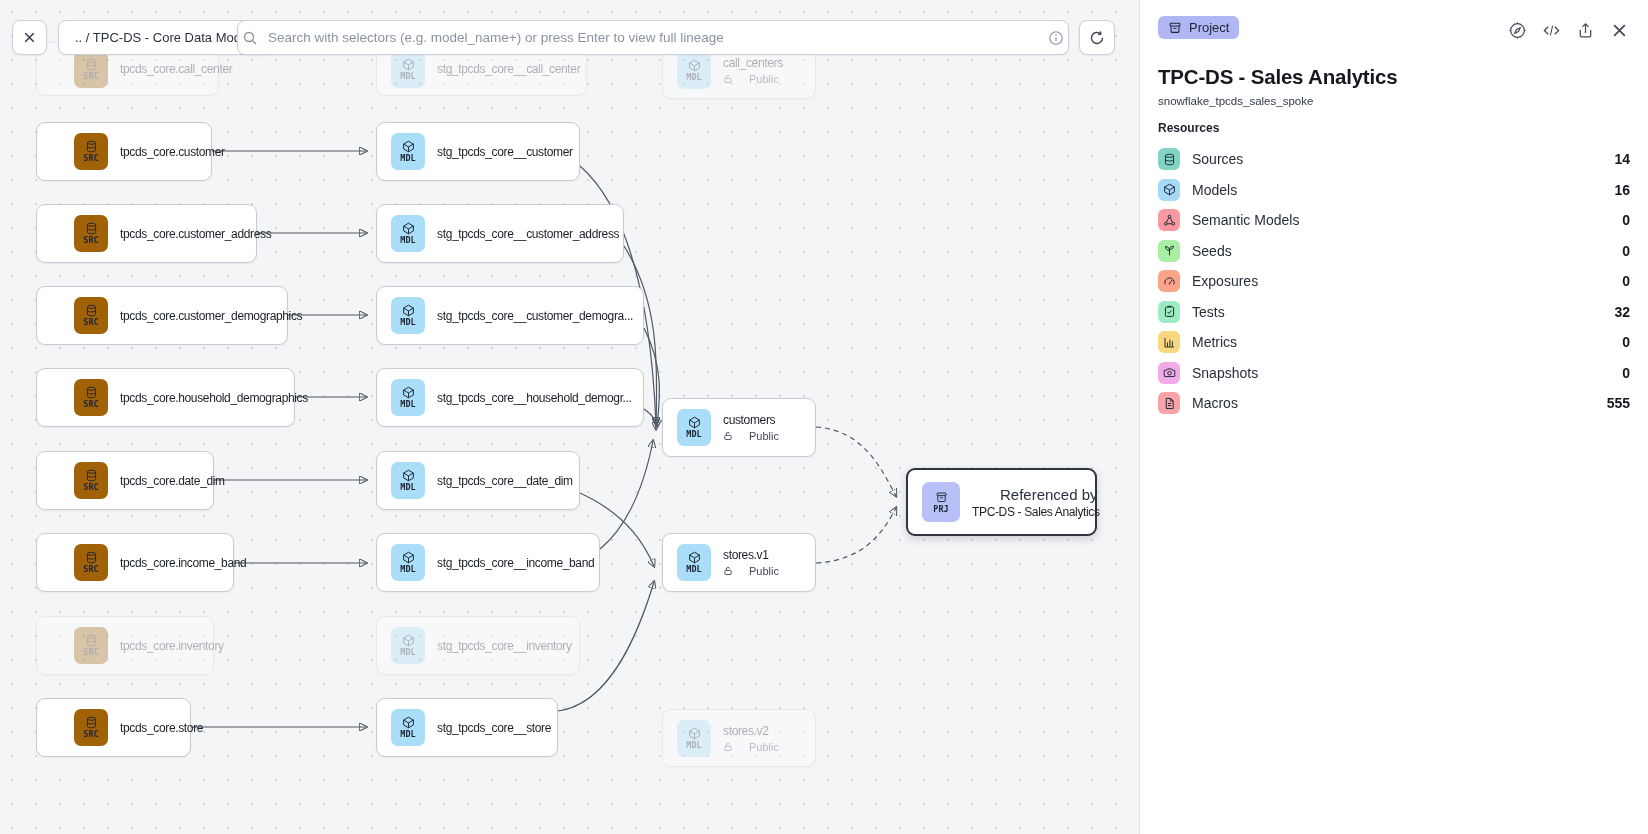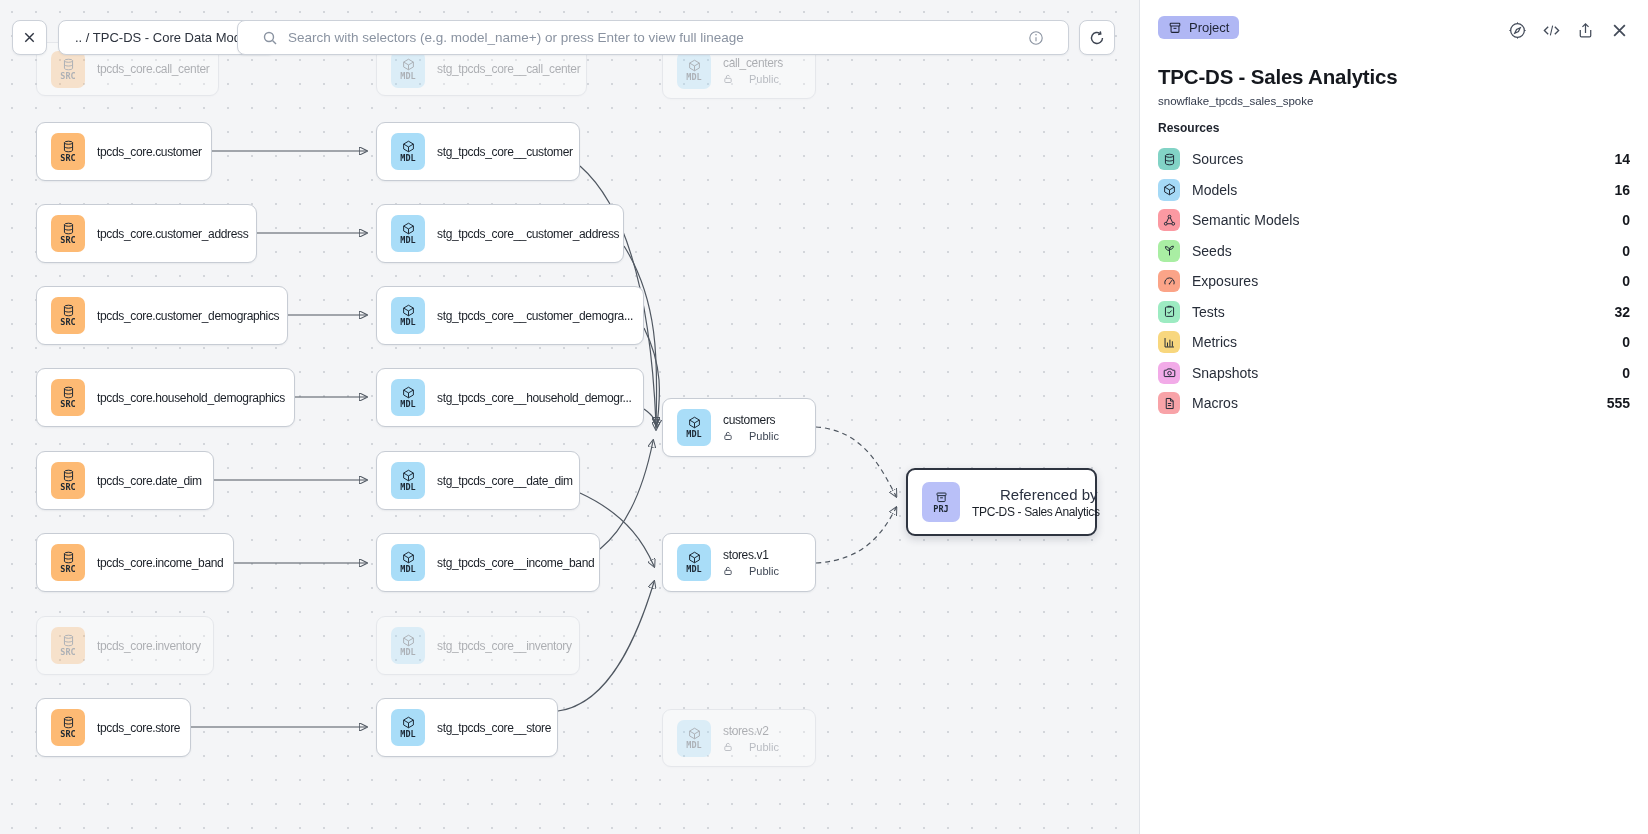--- a/index.html
+++ b/index.html
@@ -8,40 +8,40 @@
   .canvas{position:absolute;left:0;top:0;width:1139px;height:834px;background:#f4f5f7;
     background-image:radial-gradient(#d3d6db 1px,transparent 1.3px);background-size:24px 24px;overflow:hidden;}
   .edges{position:absolute;left:0;top:0;z-index:1;}
   .edges path{fill:none;stroke:#4f5761;stroke-width:1.2px;}
   .edges path.dashed{stroke-dasharray:5 4;}
   
   .tb{position:absolute;z-index:30;background:#fff;border:1px solid #ccd1d9;border-radius:8px;
     box-shadow:0 1px 2px rgba(20,30,50,.06);display:flex;align-items:center;box-sizing:border-box;color:#2e3440;cursor:pointer;}
   #btn-close-lineage{left:12px;top:20px;width:35px;height:35px;justify-content:center;}
   #breadcrumb{left:58px;top:20px;height:35px;padding:0 16px;font-size:13px;color:#2c323d;font-weight:500;}
-  #searchbar{left:237px;top:20px;width:832px;height:35px;padding:0 24px;gap:8px;color:#8a93a1;cursor:text;}
+  #searchbar{left:237px;top:20px;width:832px;height:35px;padding:0 4px;gap:8px;color:#8a93a1;cursor:text;}
   #searchbar input{border:none;outline:none;flex:1;font-size:13.5px;color:#2c323d;background:transparent;
     font-family:"Liberation Sans",sans-serif;}
   #searchbar input::placeholder{color:#8a93a1;}
   #btn-refresh{left:1079px;top:20px;width:36px;height:35px;justify-content:center;color:#3d4451;}
   .tb .glyph{display:flex;}
   .tb .glyph svg{width:16px;height:16px;}
   #btn-close-lineage .glyph svg{width:15px;height:15px;}
   
   .node{position:absolute;z-index:2;background:#fff;border:1px solid #c7ccd4;border-radius:9px;
     display:flex;align-items:center;gap:12px;padding:0 14px;box-sizing:border-box;
     box-shadow:0 1px 2px rgba(25,35,55,.06);cursor:pointer;}
   .node.faded{opacity:.33;}
   .node.selected{border:2px solid #2e3440;box-shadow:0 3px 8px rgba(25,35,55,.18);}
   .nicon{flex:0 0 auto;width:34px;height:37px;border-radius:7px;display:flex;flex-direction:column;
     align-items:center;justify-content:center;color:#1c2733;}
   .nicon .glyph{display:flex;}
   .nicon .glyph svg{width:13px;height:13px;}
   .nicon .ktext{font-size:8.5px;font-weight:700;font-family:"DejaVu Sans Mono",monospace;line-height:10px;}
-  .nicon.src{background:#fdba74;}
+  .nicon.src{background:#a16207;margin-left:23px;}
   .nicon.mdl{background:#a9ddf8;}
   .nicon.prj{background:#b9c0f8;width:38px;height:40px;}
   .ntext{display:flex;flex-direction:column;justify-content:center;min-width:0;}
   .nlabel{font-size:12px;letter-spacing:-0.35px;color:#1a1f27;white-space:nowrap;}
   .ncaption{font-size:15px;color:#2a3140;margin-bottom:2px;white-space:nowrap;margin-left:28px;}
   .nsub{display:flex;align-items:center;gap:16px;font-size:11px;color:#3f4755;margin-top:3px;}
   .nsub .glyph{display:flex;}
   .nsub .glyph svg{width:10px;height:10px;}
   
   .panel{position:absolute;right:0;top:0;width:509px;height:834px;background:#fff;

